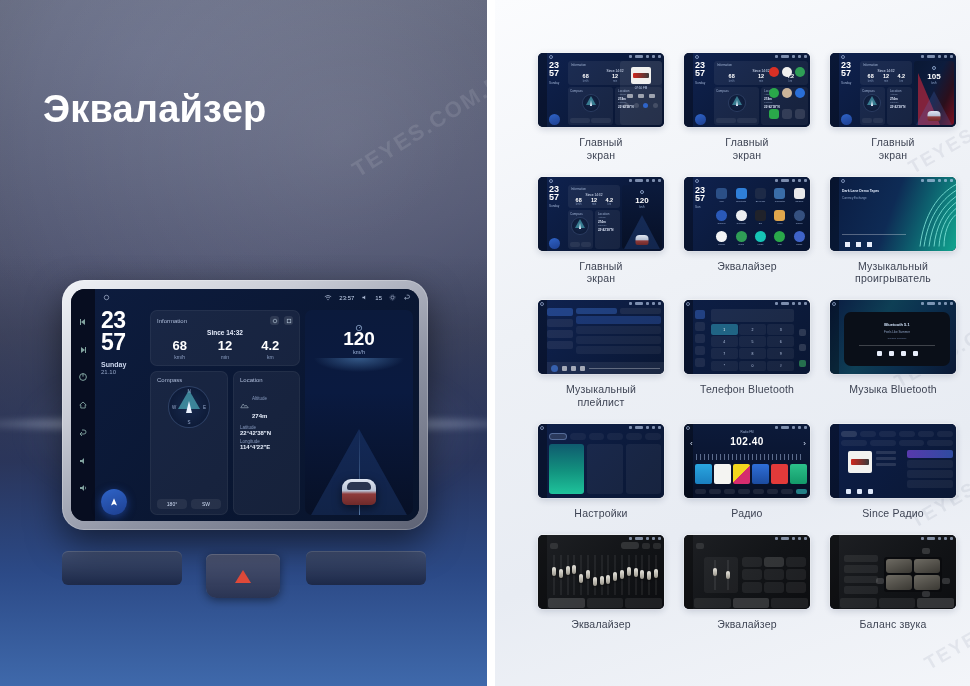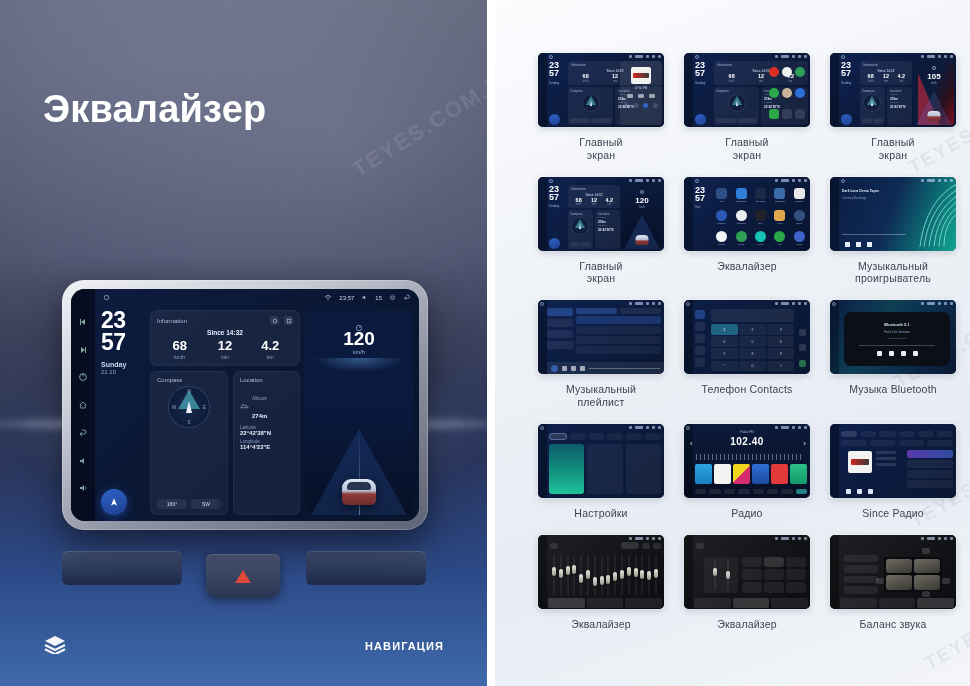--- a/index.html
+++ b/index.html
@@ -608,30 +608,20 @@
                 <div class="spd-v">120</div>
                 <div class="spd-u">km/h</div>
                 <div class="carfig"></div>
               </div>
             </div>
           </div>
         </div>
       </div>
     </div>
 
-    <div class="hero-foot">
-      <span class="layers-ic">
-        <svg width="24" height="20" viewBox="0 0 24 20">
-            <path d="M12 2 2 7l10 5 10-5z" fill="#fff"></path>
-            <path d="M2 11l10 5 10-5" fill="none" stroke="#fff" stroke-width="2.2"></path>
-            <path d="M2 15.2l10 5 10-5" fill="none" stroke="#fff" stroke-width="2.2"></path>
-          </svg>
-      </span>
-      <span class="nav-label">НАВИГАЦИЯ</span>
-    </div>
   </div>
 
   <div class="gridpane">
 
     <div class="g-wm gwm2">TEYES.COM.RU</div>
 
     <div class="g-wm gwm4">TEYES.COM.RU</div>
 
     <div class="g-wm gwm6">TEYES.COM.RU</div>
 
@@ -1160,21 +1150,21 @@
               <span>0</span>
               <span>#</span>
             </div>
             <div class="dial-right">
               <i></i>
                 <i></i>
                 <i class="call"></i>
             </div>
           </div>
         </div>
-        <div class="cap">Телефон Contacts</div>
+        <div class="cap">Телефон Bluetooth</div>
       </div>
 
       <div class="cell">
         <div class="thumb">
           <div class="ms">
             <div class="btm"></div>
             <div class="ms-rail" style="position:absolute;left:0;top:0;bottom:0"></div>
             <div class="ms-main">
               <div class="ms-home"></div>
               <div class="ms-bar">

